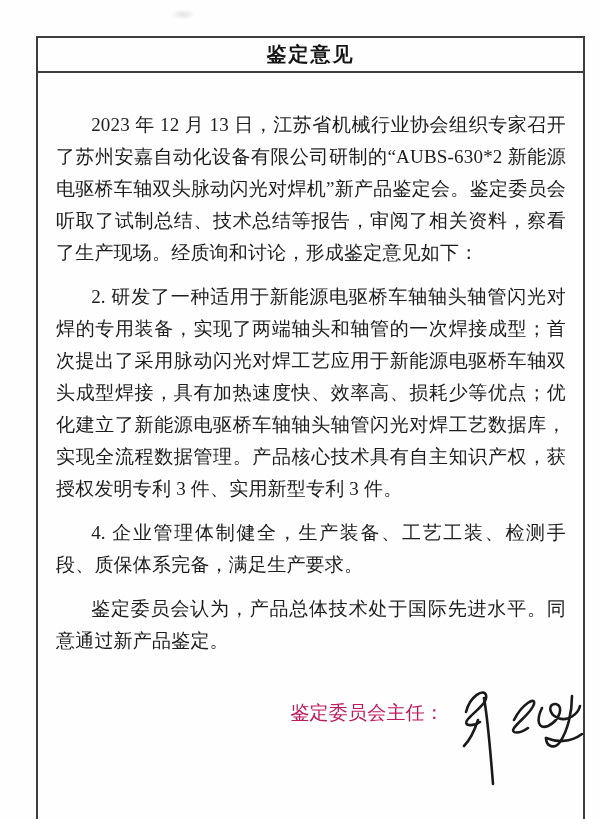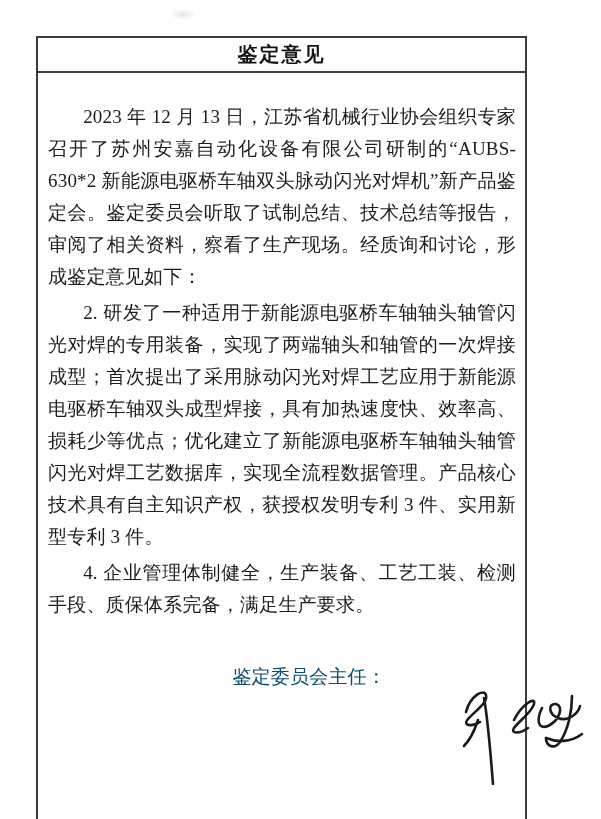--- a/index.html
+++ b/index.html
@@ -13,42 +13,42 @@
     position:relative;width:601px;height:819px;
     background:#fefefe;overflow:hidden;
   }
   
   .smudge{
     position:absolute;left:170px;top:9px;width:26px;height:11px;
     background:radial-gradient(ellipse at center,#e4e4e4 0%,rgba(255,255,255,0) 70%);
     border-radius:50%;
   }
   .doc-box{
-    position:absolute;left:36px;top:36px;width:491px;height:783px;
+    position:absolute;left:36px;top:36px;width:549px;height:783px;
     border:2px solid #3d3d3d;border-bottom:none;
     box-sizing:border-box;background:transparent;
   }
   .title-bar{
     height:33px;border-bottom:2px solid #3d3d3d;
     display:flex;align-items:center;justify-content:center;
   }
   .doc-title{
     font-size:20px;font-weight:bold;color:#161616;letter-spacing:2px;
   }
   .doc-body{
     padding:24px 5px 0 6px;
     font-size:19px;line-height:32px;
     color:#1d1d1d;text-align:justify;
     letter-spacing:0.2px;
   }
-  .doc-body p{margin:4px;text-indent:1.85em;}
+  .doc-body p{margin:12px;text-indent:1.85em;}
   .sig-row{
     margin-top:40px;
     text-align:right;padding-right:134px;
-    font-size:19px;color:#0c4a6e;line-height:32px;
+    font-size:19px;color:#be185d;line-height:32px;
   }
   .date-row{
     margin-top:5px;
     text-align:right;padding-right:18px;
     font-size:19px;color:#1d1d1d;line-height:32px;
   }
   .sig-svg{
     position:absolute;left:448px;top:686px;width:142px;height:104px;z-index:3;
   }
   .sig-svg path{stroke:#1a1a1a;stroke-width:2.6;fill:none;stroke-linecap:round;}
@@ -63,20 +63,21 @@
   <div class="doc-box">
 
     <div class="title-bar">
       <span class="doc-title">鉴定意见</span>
     </div>
 
     <div class="doc-body">
       <p>2023 年 12 月 13 日，江苏省机械行业协会组织专家召开了苏州安嘉自动化设备有限公司研制的“AUBS-630*2 新能源电驱桥车轴双头脉动闪光对焊机”新产品鉴定会。鉴定委员会听取了试制总结、技术总结等报告，审阅了相关资料，察看了生产现场。经质询和讨论，形成鉴定意见如下：</p>
       <p>2. 研发了一种适用于新能源电驱桥车轴轴头轴管闪光对焊的专用装备，实现了两端轴头和轴管的一次焊接成型；首次提出了采用脉动闪光对焊工艺应用于新能源电驱桥车轴双头成型焊接，具有加热速度快、效率高、损耗少等优点；优化建立了新能源电驱桥车轴轴头轴管闪光对焊工艺数据库，实现全流程数据管理。产品核心技术具有自主知识产权，获授权发明专利 3 件、实用新型专利 3 件。</p>
       <p>4. 企业管理体制健全，生产装备、工艺工装、检测手段、质保体系完备，满足生产要求。</p>
+      <p>鉴定委员会认为，产品总体技术处于国际先进水平。同意通过新产品鉴定。</p>
 
       <div class="sig-row">
         <span>鉴定委员会主任：</span>
       </div>
 
       <div class="date-row">
         
       </div>
     </div>
 

